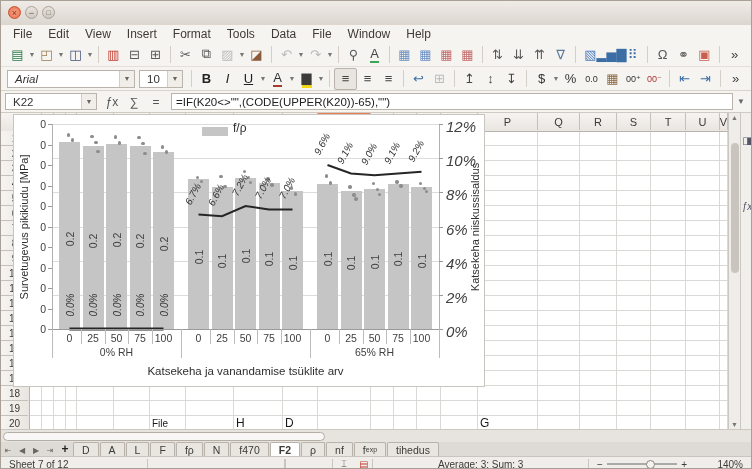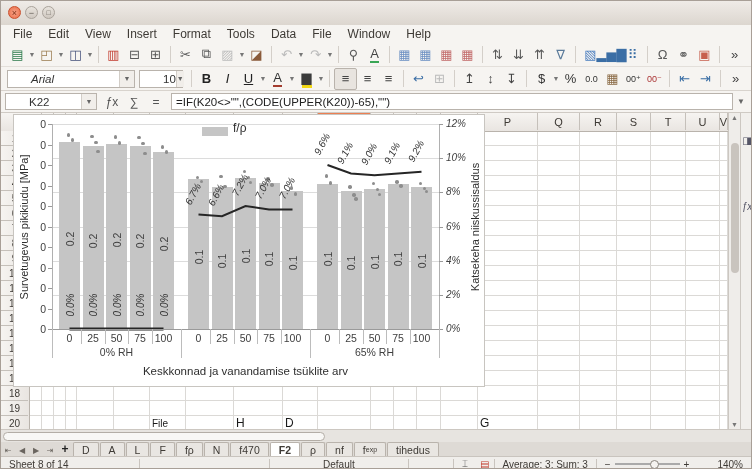--- a/index.html
+++ b/index.html
@@ -17,21 +17,21 @@
   .menu-item{padding:1px 8px;cursor:default;}
   
   .tbar{position:absolute;left:0;width:752px;display:flex;align-items:center;background:#f6f4f1;box-sizing:border-box;}
   #toolbar1{top:41px;height:25px;border-bottom:1px solid #e3dfda;padding-left:6px;}
   #toolbar2{top:66px;height:24px;border-bottom:1px solid #d8d3cd;padding-left:6px;}
   .tico{width:21px;height:20px;display:flex;align-items:center;justify-content:center;font-size:13px;color:#555;flex:0 0 auto;}
   .tico.dis{color:#bbb;}
   .caret{width:8px;font-size:7px;color:#777;text-align:center;flex:0 0 auto;}
   .tsep{width:1px;height:17px;background:#d4cfc9;margin:0 4px;flex:0 0 auto;}
   .combo{height:18px;background:#fff;border:1px solid #b9b3ac;display:flex;align-items:center;font-size:11.5px;color:#333;box-sizing:border-box;margin-right:4px;}
-  .combo .cval{flex:1;padding-left:23px;font-style:italic;}
+  .combo .cval{flex:1;padding-left:7px;font-style:italic;}
   .combo .cbtn{width:14px;height:100%;border-left:1px solid #d2cdc7;background:#f1eeea;font-size:7px;color:#666;display:flex;align-items:center;justify-content:center;}
   .u-red{border-bottom:2px solid #a33c2e;}
   .u-yellow{border-bottom:3px solid #f3d915;}
   .u-green{border-bottom:2px solid #3aa655;}
   .active-tog{border:1px solid #b9b3ac;background:#e8e4df;border-radius:2px;}
   
   #formulabar{position:absolute;left:0;top:90px;width:752px;height:22px;background:#f6f4f1;border-bottom:1px solid #cfcac4;display:flex;align-items:center;padding:0 4px;box-sizing:border-box;}
   #namebox{width:92px;height:17px;}
   .fbtn{width:22px;text-align:center;font-size:12px;color:#555;}
   #formula-input{flex:1;height:17px;background:#fff;border:1px solid #b9b3ac;font-size:11.5px;color:#222;display:flex;align-items:center;padding-left:4px;margin-left:4px;box-sizing:border-box;}
@@ -46,21 +46,21 @@
   #gridbody{position:absolute;left:28px;top:18px;width:699px;height:298px;background:repeating-linear-gradient(#fff 0px,#fff 14px,#dbd9d6 14px,#dbd9d6 15px);}
   .vline{position:absolute;top:0;width:1px;height:298px;background:#dbd9d6;}
   .gcell{position:absolute;color:#1a1a1a;white-space:nowrap;}
   
   #chart{position:absolute;left:12px;top:1px;width:472px;height:273px;background:#fff;border:1px solid #c8c5c0;box-sizing:border-box;overflow:hidden;}
   .grid-h{position:absolute;height:1px;background:#dcdcdc;}
   .bar{position:absolute;background:#c5c5c5;}
   .blab{position:absolute;font-size:10.5px;color:#3f3f3f;white-space:nowrap;transform:translate(-50%,-50%) rotate(-90deg);}
   .plab{position:absolute;font-size:10px;font-style:italic;color:#333;white-space:nowrap;}
   .ytick{position:absolute;font-size:10.5px;color:#404040;text-align:right;width:16px;}
-  .ytick2{position:absolute;font-size:10px;font-style:italic;color:#404040;}
+  .ytick2{position:absolute;font-size:15px;font-style:italic;color:#404040;}
   .xtick{position:absolute;font-size:10.5px;color:#404040;text-align:center;}
   .tickmark{position:absolute;background:#9a9a9a;}
   .sepline{position:absolute;background:#bcbcbc;width:1px;}
   .dot{position:absolute;width:3.5px;height:3.5px;border-radius:50%;background:#8d8d8d;}
   .axtitle{position:absolute;font-size:11px;color:#2e2e2e;white-space:nowrap;}
   
   #vscroll{position:absolute;left:727px;top:112px;width:12px;height:316px;background:#efedea;border-left:1px solid #ccc7c1;box-sizing:border-box;}
   #vthumb{position:absolute;left:1.5px;top:30px;width:8px;height:130px;background:#c9c4be;border-radius:4px;}
   .sarr{position:absolute;left:0;width:11px;font-size:7px;color:#777;text-align:center;}
   #sidebar{position:absolute;left:739px;top:112px;width:13px;height:316px;background:#f1efec;border-left:1px solid #ccc7c1;box-sizing:border-box;}
@@ -546,21 +546,21 @@
         <div class="xtick" style="left: 348.5px; top: 217px; width: 24px;">50</div>
         <div class="sepline" style="left: 348.75px; top: 214px; height: 15px;"></div>
         <div class="xtick" style="left: 372px; top: 217px; width: 24px;">75</div>
         <div class="sepline" style="left: 372.25px; top: 214px; height: 15px;"></div>
         <div class="xtick" style="left: 395.5px; top: 217px; width: 24px;">100</div>
         <div class="sepline" style="left: 395.75px; top: 214px; height: 15px;"></div>
         <div class="xtick" style="left: 296px; top: 231px; width: 129px;">65% RH</div>
         <div class="sepline" style="left: 425px; top: 214px; height: 29px;"></div>
         <div class="axtitle" style="left: 10px; top: 111.5px; transform: translate(-50%, -50%) rotate(-90deg);">Survetugevus pikikiudu [MPa]</div>
         <div class="axtitle" style="left: 461px; top: 111.5px; transform: translate(-50%, -50%) rotate(-90deg);">Katsekeha niiskussisaldus</div>
-        <div class="axtitle" style="left: 231.5px; top: 250px; transform: translateX(-50%); font-size: 11.5px;">Keskkonnad ja vanandamise tsüklite arv</div>
+        <div class="axtitle" style="left: 231.5px; top: 250px; transform: translateX(-50%); font-size: 11.5px;">Katsekeha ja vanandamise tsüklite arv</div>
         <div class="tickmark" style="left: 188px; top: 12px; width: 26px; height: 9px; background: rgb(197, 197, 197);"></div>
         <div class="axtitle" style="left: 219px; top: 6px; font-size: 12px;">f/ρ</div>
       </div>
   </div>
 
   <div id="vscroll">
     <span class="sarr" style="top:1px">▲</span>
     <div id="vthumb"></div>
     <span class="sarr" style="bottom:1px">▼</span>
   </div>
@@ -591,25 +591,24 @@
         <span class="stab">nf</span>
         <span class="stab">
           <span>f</span>
           <sub>exp</sub>
         </span>
         <span class="stab">tihedus</span>
       </span>
   </div>
 
   <div id="statusbar">
-    <span class="sseg" style="width:130px">Sheet 8 of 14</span>
+    <span class="sseg" style="width:130px">Sheet 7 of 12</span>
     <span class="ssep"></span>
     <span class="sseg" style="width:120px"></span>
     <span class="ssep"></span>
-    <span class="sseg" style="width:130px;text-align:center">Default</span>
     <span class="ssep"></span>
     <span class="sseg" style="width:30px"></span>
     <span class="ssep"></span>
     <span class="sseg" style="color:#555">⌶</span>
     <span class="sseg" style="color:#c0392b;padding:0 4px">▤</span>
     <span class="ssep"></span>
     <span class="sseg" style="flex:1;text-align:center">Average: 3; Sum: 3</span>
     <span class="ssep"></span>
     <span id="zoomslider" class="sseg">
       <span>−</span>

